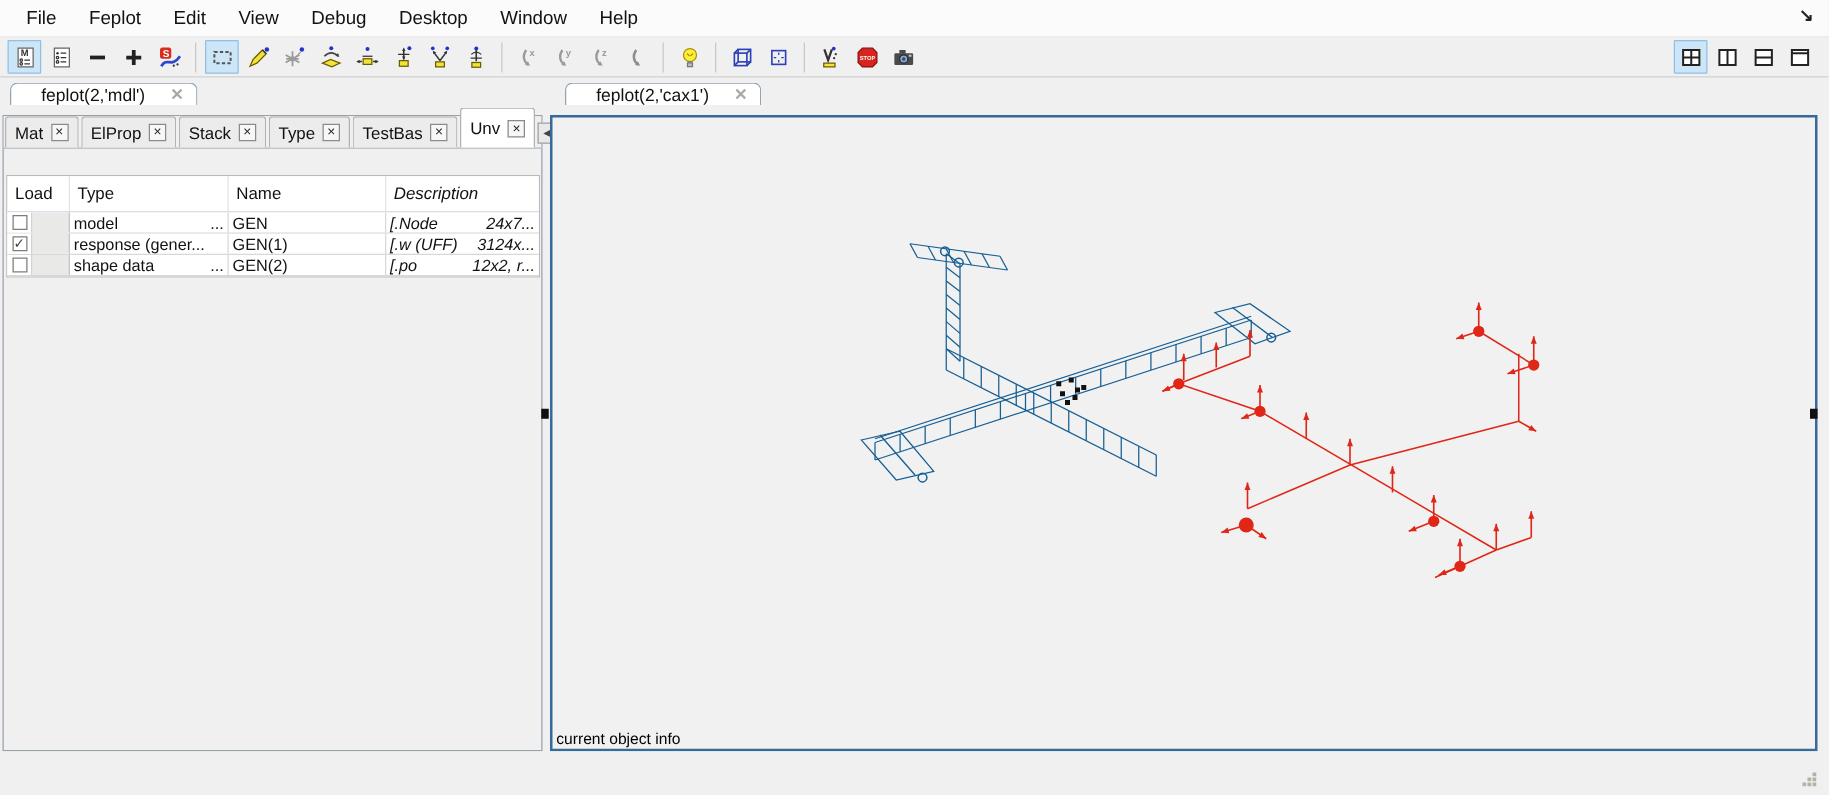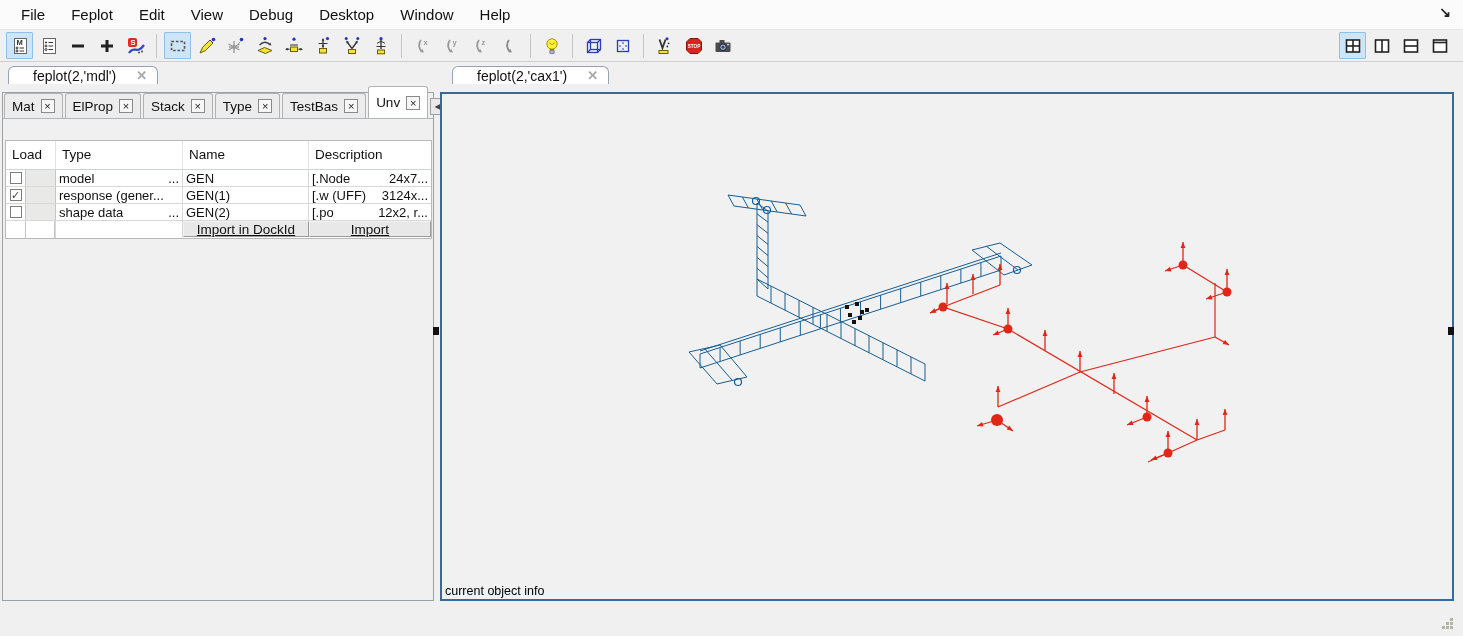--- a/index.html
+++ b/index.html
@@ -51,21 +51,21 @@
   .subnav-btn { width:15px; height:17px; border:1px solid #a0a0a0; background:#e9e9e9;
                 font-size:8px; color:#444; display:flex; align-items:center; justify-content:center; }
   
   .stack-table { position:absolute; left:2px; top:33px; width:427px; border:1px solid #b9b9b9; background:#fff;margin-top:14px; }
   .thead { display:flex; height:29px; background:#fff; border-bottom:1px solid #cdd4da; }
   .th { font-size:13.5px; padding:6px 0 0 6px; border-right:1px solid #e3e3e3; }
   .tr { display:flex; height:17px; background:#fff; font-size:13px; border-bottom:1px solid #d8d8d8; }
   .c-load { width:50px; display:flex; }
   .c-type { width:127px; }
   .c-name { width:126px; }
-  .c-desc { width:122px; }
+  .c-desc { width:122px;font-style:italic; }
   .cb-cell { width:20px; border-right:1px solid #c4c4c4; display:flex; align-items:center; justify-content:center; background:#fff; }
   .gutter  { width:30px; background:#e9e9e7; border-right:1px solid #c4c4c4; }
   .checkbox { width:12px; height:12px; border:1px solid #7d7d7d; background:#fff;
               font-size:11px; line-height:10px; text-align:center; color:#444; }
   .td { padding:1px 3px 0 3px; border-right:1px solid #d8d8d8; white-space:nowrap; overflow:hidden; }
   .td.split { display:flex; justify-content:space-between; }
   .btn-row { display:flex; height:17px; background:#fff; }
   .cell-btn { height:16px; background:#e8e8e8; border:1px solid #9b9b9b;
               border-top-color:#f2f2f2; border-left-color:#f2f2f2;
               font-size:13.5px; display:flex; align-items:center; justify-content:center;
@@ -481,33 +481,20 @@
               <span>shape data</span>
               <span>...</span>
             </div>
           <div class="td c-name">GEN(2)</div>
           <div class="td c-desc split" style="border-right:none">
               <span>[.po</span>
               <span>12x2, r...</span>
             </div>
         </div>
 
-        <div class="btn-row">
-          <div class="c-load" style="border-right:1px solid #d8d8d8">
-              <div class="cb-cell"></div>
-              <div class="gutter" style="background:#fff"></div>
-            </div>
-          <div class="c-type" style="border-right:1px solid #d8d8d8"></div>
-          <div class="c-name">
-              <div class="cell-btn" style="width:126px">Import in DockId</div>
-            </div>
-          <div class="c-desc">
-              <div class="cell-btn" style="width:122px">Import</div>
-            </div>
-        </div>
       </div>
     </div>
   </div>
 
   <div class="panel right-panel">
     <div class="tabrow">
       <div class="doc-tab" style="left:12px;">
         <span>feplot(2,'cax1')</span>
         <span class="tab-close">✕</span>
       </div>

